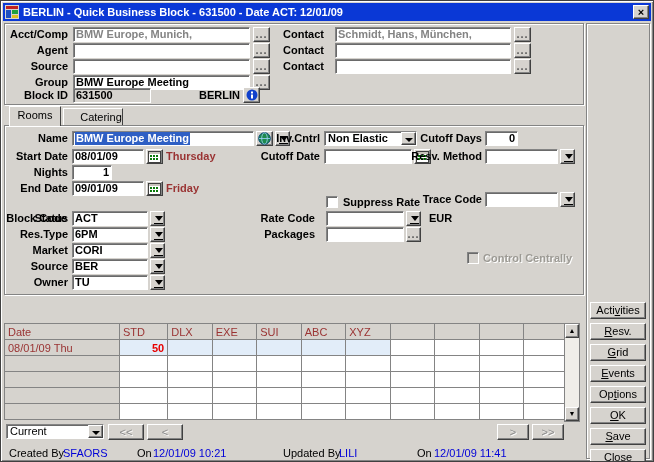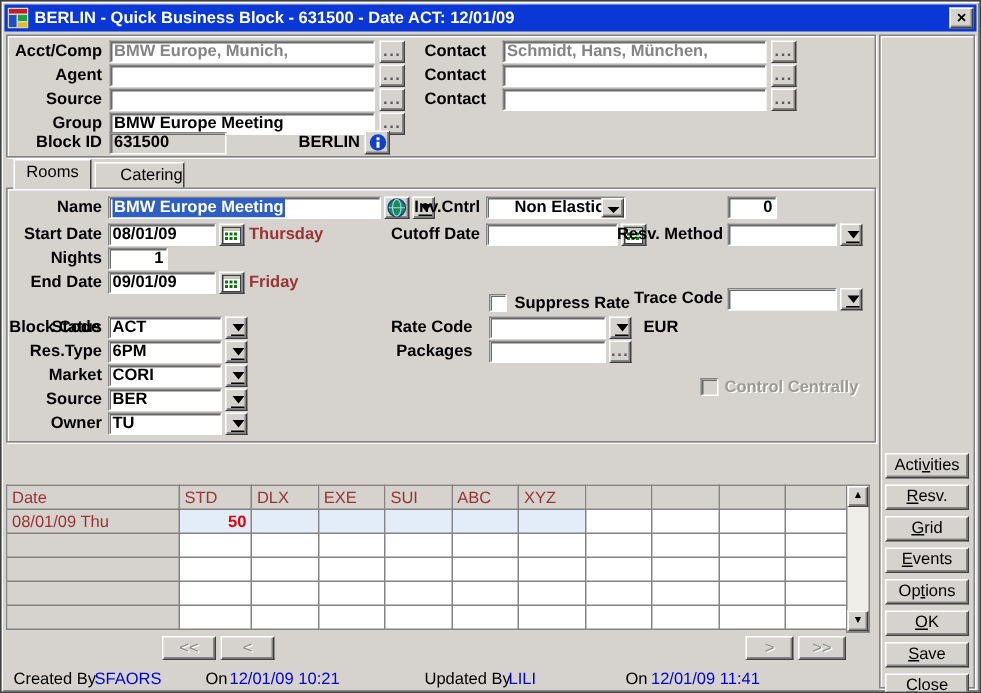--- a/index.html
+++ b/index.html
@@ -31,21 +31,21 @@
   .field.num{text-align:right;}
   .sel{display:inline-block;background:var(--selection);color:#fff;height:13px;line-height:13px;padding:0 1px;}
   .ell{color:#5a5a5a;font-weight:bold;line-height:7px;font-size:11px;letter-spacing:1px;}
   .icon-btn{display:flex;align-items:center;justify-content:center;}
   .lov-glyph{position:absolute;left:3px;top:3px;width:9px;height:9px;}
   .lov-glyph::before{content:"";position:absolute;left:1px;top:1px;width:0;height:0;
     border-left:4px solid transparent;border-right:4px solid transparent;border-top:5px solid #000;}
   .lov-glyph::after{content:"";position:absolute;left:0;top:8px;width:9px;height:1px;background:#000;}
   .combo{position:absolute;height:15px;background:#fff;border:1px solid;
     border-color:#848484 #fff #fff #848484;box-shadow:inset 1px 1px 0 #6a6a6a;}
-  .combo .combo-text{position:absolute;left:18px;top:0;line-height:13px;font-weight:bold;white-space:nowrap;}
+  .combo .combo-text{position:absolute;left:3px;top:0;line-height:13px;font-weight:bold;white-space:nowrap;}
   .combo .combo-btn{position:absolute;right:0;top:0;bottom:0;width:15px;background:var(--face);
     border:1px solid;border-color:#fff #404040 #404040 #fff;box-shadow:inset -1px -1px 0 #848484;}
   .tri{position:absolute;left:3px;top:5px;width:0;height:0;border-left:4px solid transparent;
     border-right:4px solid transparent;border-top:4px solid #000;}
   .checkbox{position:absolute;width:12px;height:12px;background:#fff;border:1px solid;
     border-color:#848484 #fff #fff #848484;box-shadow:inset 1px 1px 0 #6a6a6a;}
   .checkbox.disabled{background:var(--face);}
   .cb-label{position:absolute;font-weight:bold;line-height:13px;}
   .cb-label.disabled{color:#9c9a94;text-shadow:1px 1px 0 #fff;}
   .weekday{position:absolute;color:var(--maroon);font-weight:bold;line-height:15px;}
@@ -138,20 +138,21 @@
         <span class="lov-glyph"></span>
       </button>
 
     <span class="lbl" style="left:250px;top:5px;width:65px;">Inv.Cntrl</span>
     <div class="combo" style="left:319px;top:5px;width:93px;">
       <span class="combo-text">Non Elastic</span>
       <span class="combo-btn">
           <i class="tri"></i>
         </span>
     </div>
+    <span class="lbl" style="left:360px;top:5px;width:117px;">Cutoff Days</span>
     <div class="field num" style="left:480px;top:5px;width:33px;">0</div>
 
     <span class="lbl" style="left:0;top:23px;width:63px;">Start Date</span>
     <div class="field" style="left:67px;top:23px;width:72px;">08/01/09</div>
     <button class="btn icon-btn" style="left:141px;top:23px;width:17px;height:15px;">
       <svg width="13" height="12" aria-hidden="true">
         <rect x="0" y="0" width="13" height="12" fill="#404040"></rect>
         <rect x="1" y="1" width="11" height="2" fill="#c8c4bc"></rect>
         <rect x="1" y="3" width="11" height="8" fill="#fff"></rect>
         <rect x="2" y="4" width="2" height="2" fill="#0a7a0a"></rect>
@@ -349,20 +350,26 @@
           <td></td>
           <td></td>
         </tr>
       </tbody>
     </table>
   <div class="scrolltrack">
     <button class="btn scroll-btn" style="top:0;">▲</button>
     <button class="btn scroll-btn" style="bottom:0;">▼</button>
   </div>
 
+  <div class="combo" style="left:5px;top:423px;width:98px;">
+    <span class="combo-text" style="font-weight:normal;">Current</span>
+    <span class="combo-btn">
+        <i class="tri"></i>
+      </span>
+  </div>
   <button class="btn disabled" style="left:107px;top:423px;width:36px;height:16px;">&lt;&lt;</button>
   <button class="btn disabled" style="left:146px;top:423px;width:36px;height:16px;">&lt;</button>
   <button class="btn disabled" style="left:496px;top:423px;width:32px;height:16px;">&gt;</button>
   <button class="btn disabled" style="left:531px;top:423px;width:32px;height:16px;">&gt;&gt;</button>
 
   <div>
     <span class="sb-label" style="left:8px;top:445px;">Created By</span>
     <span class="sb-value" style="left:62px;top:445px;">SFAORS</span>
     <span class="sb-label" style="left:136px;top:445px;">On</span>
     <span class="sb-value" style="left:152px;top:445px;">12/01/09 10:21</span>

